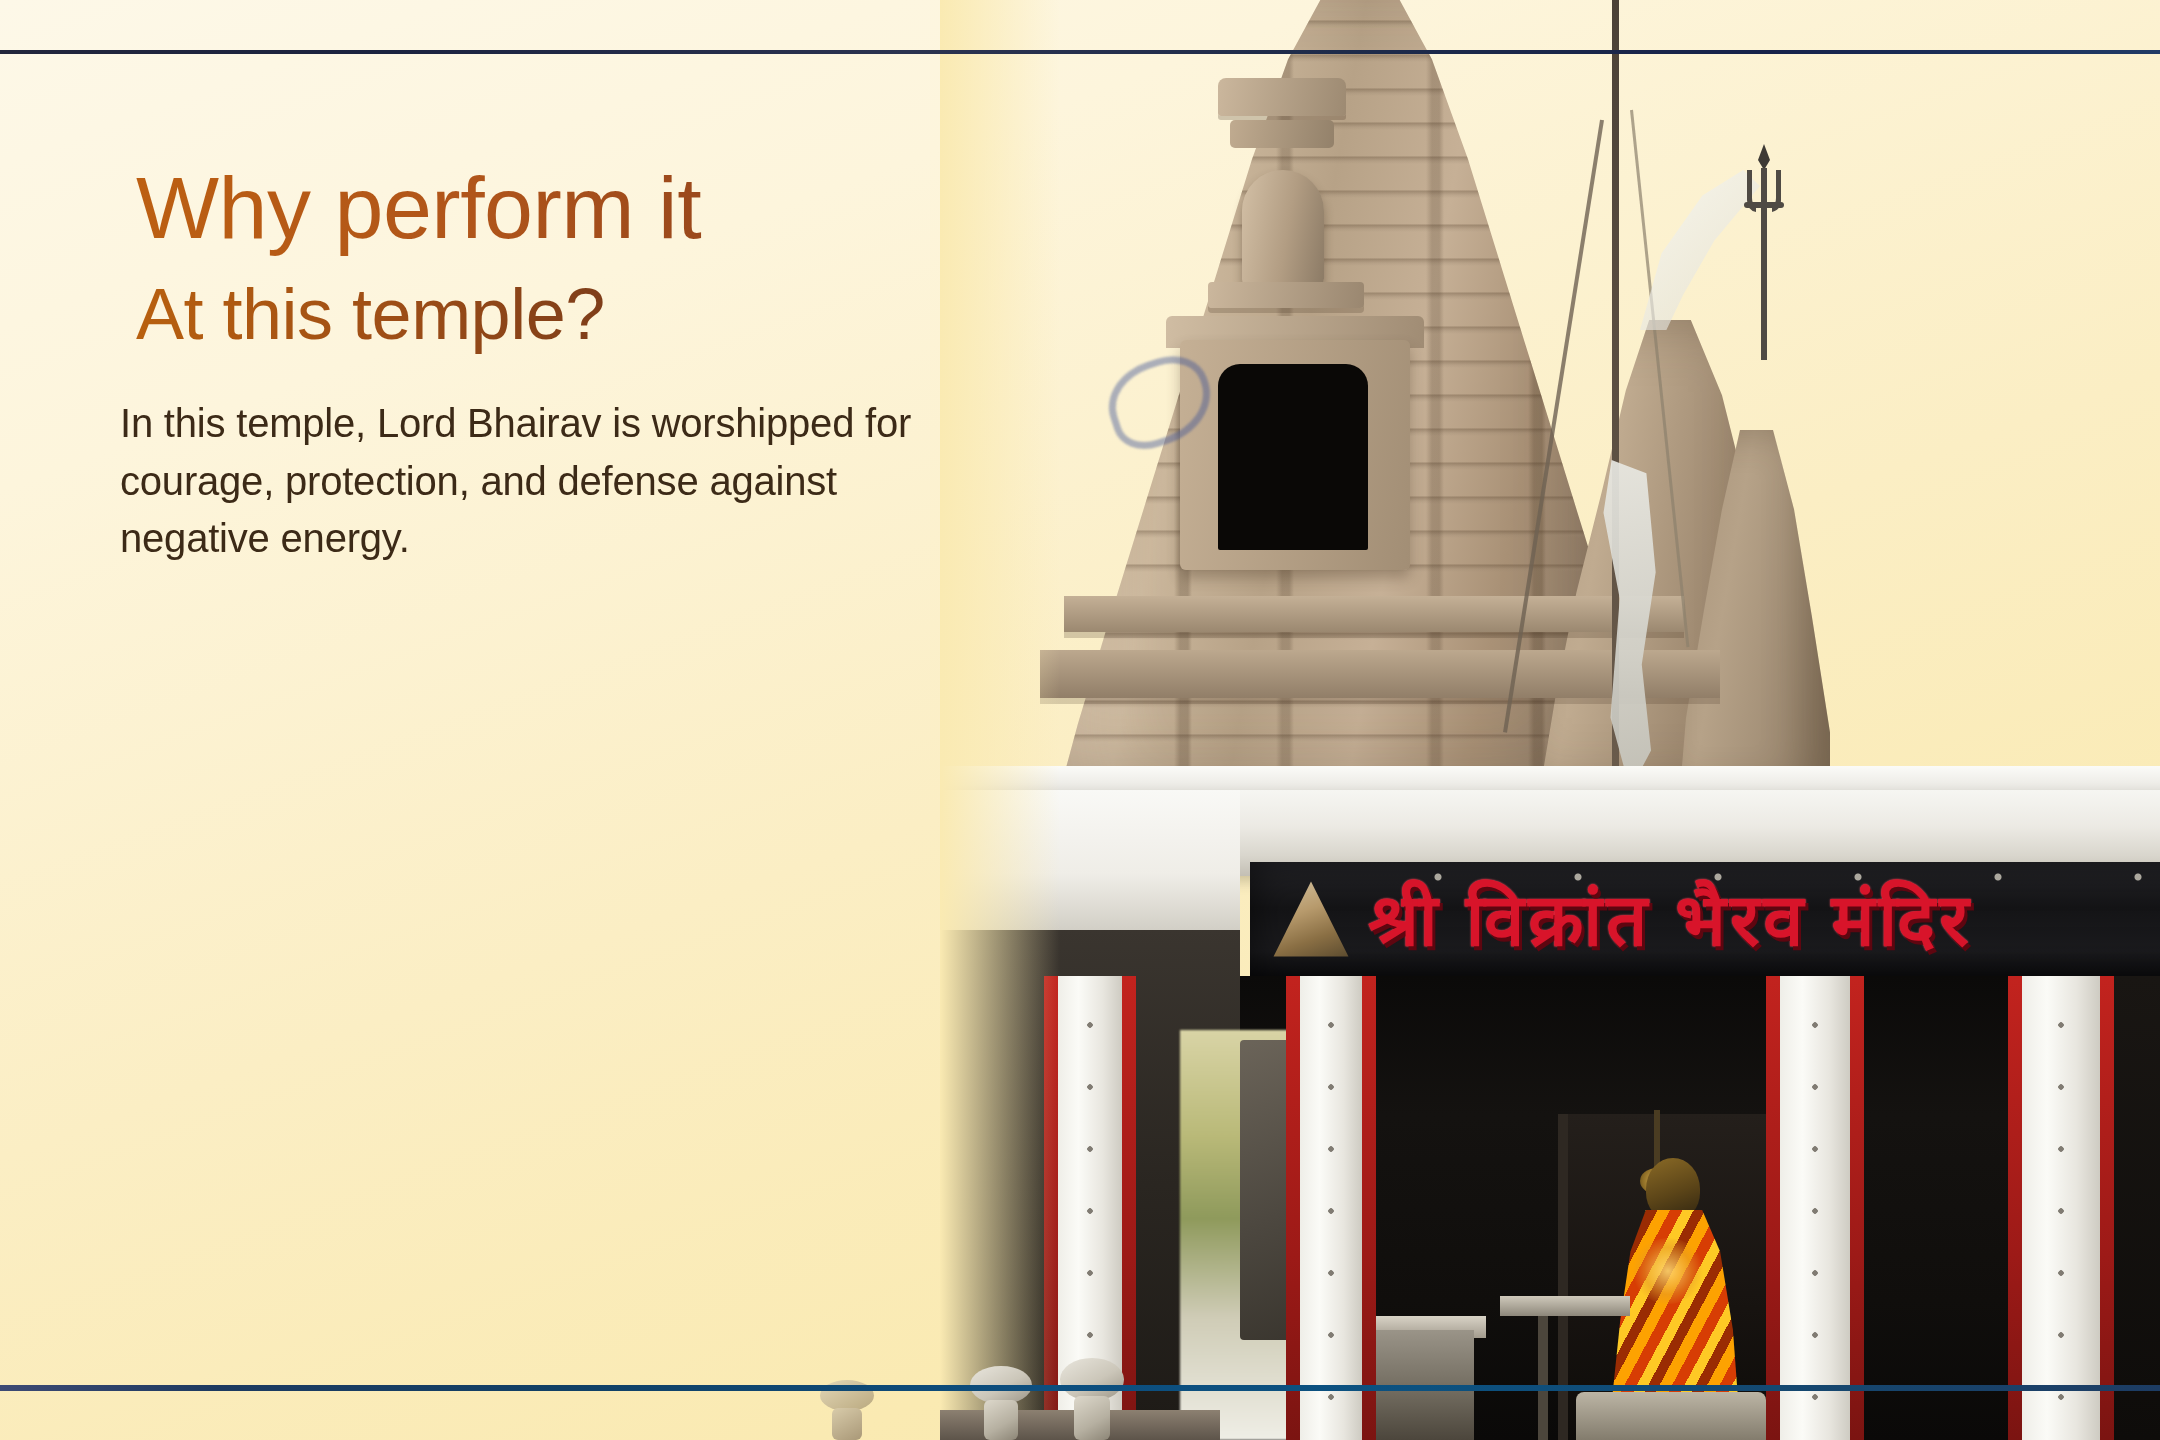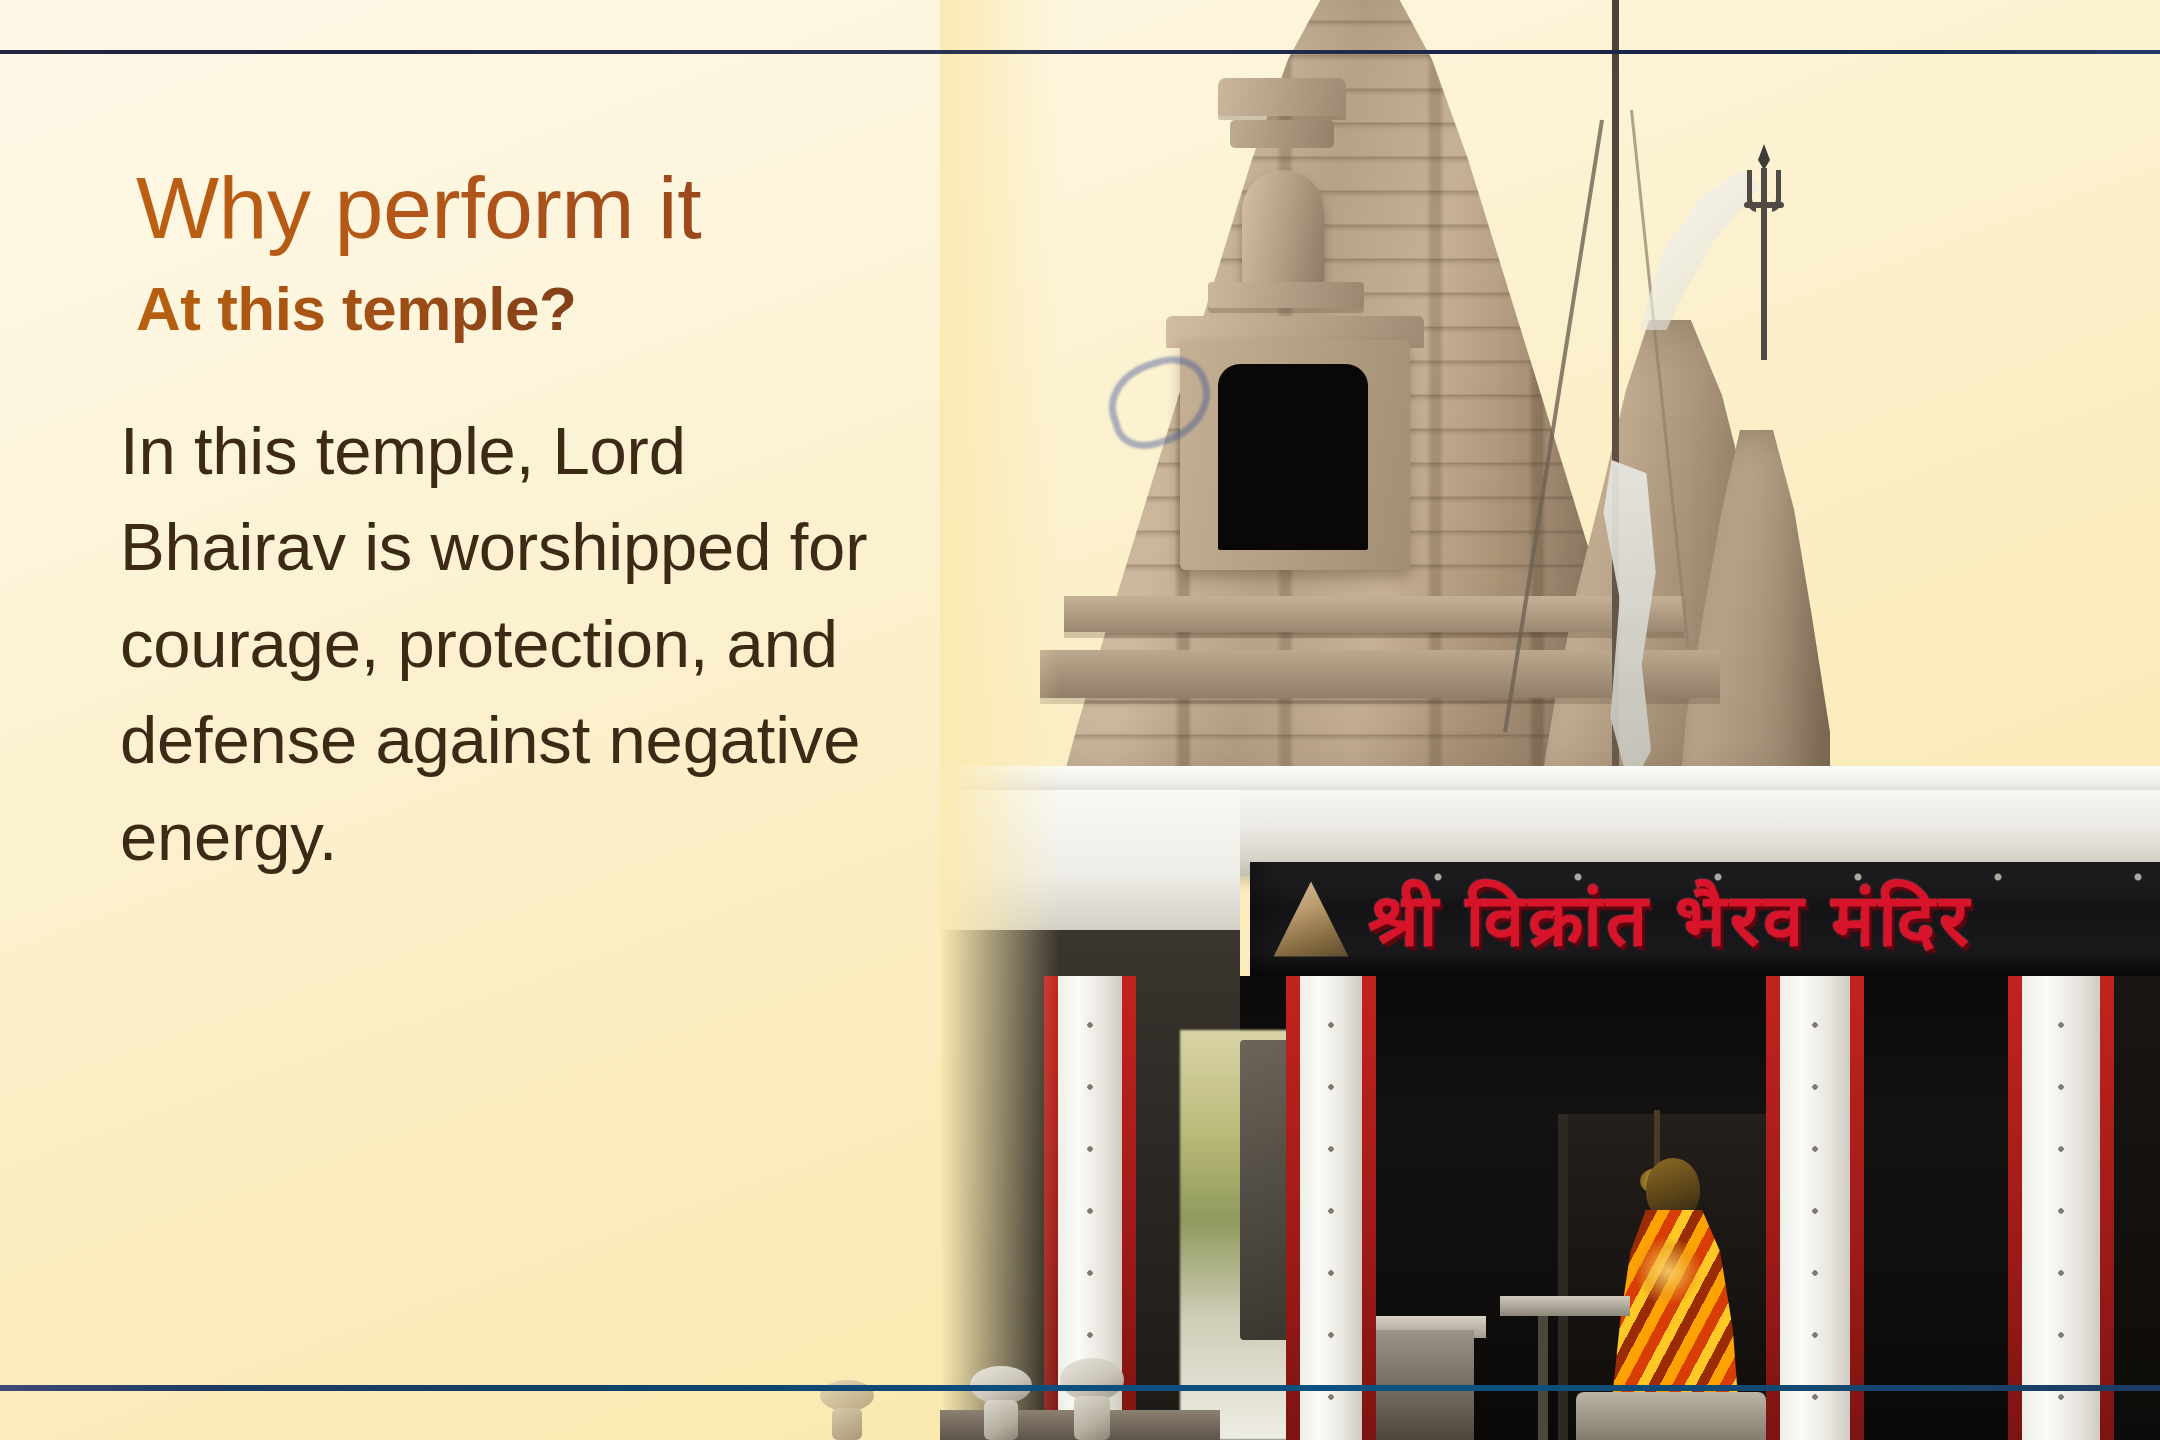--- a/index.html
+++ b/index.html
@@ -56,33 +56,33 @@
     font-weight: 400;
     background-image: linear-gradient(90deg, #bc5f12 0%, #b0551a 40%, #96461c 72%, #7d3a1a 100%);
     -webkit-background-clip: text;
     background-clip: text;
     color: transparent;
     -webkit-text-fill-color: transparent;
     padding-bottom: 6px;
   }
   .headline .l2 {
     display: block;
-    font-size: 62px;
-    font-weight: 700;
+    font-size: 72px;
+    font-weight: 400;
     margin-top: 20px;
     background-image: linear-gradient(90deg, #b8600f 0%, #9e4e16 30%, #76391a 62%, #4e2a14 100%);
     -webkit-background-clip: text;
     background-clip: text;
     color: transparent;
     -webkit-text-fill-color: transparent;
     padding-bottom: 10px;
   }
   .body-copy {
-    margin: 53px 0 0 0;
-    font-size: 67px;
+    margin: 35px 0 0 0;
+    font-size: 40px;
     line-height: 1.44;
     font-weight: 400;
     color: #3c2a17;
     max-width: 800px;
     letter-spacing: -0.2px;
   }
 
   
   .photo {
     position: absolute;

